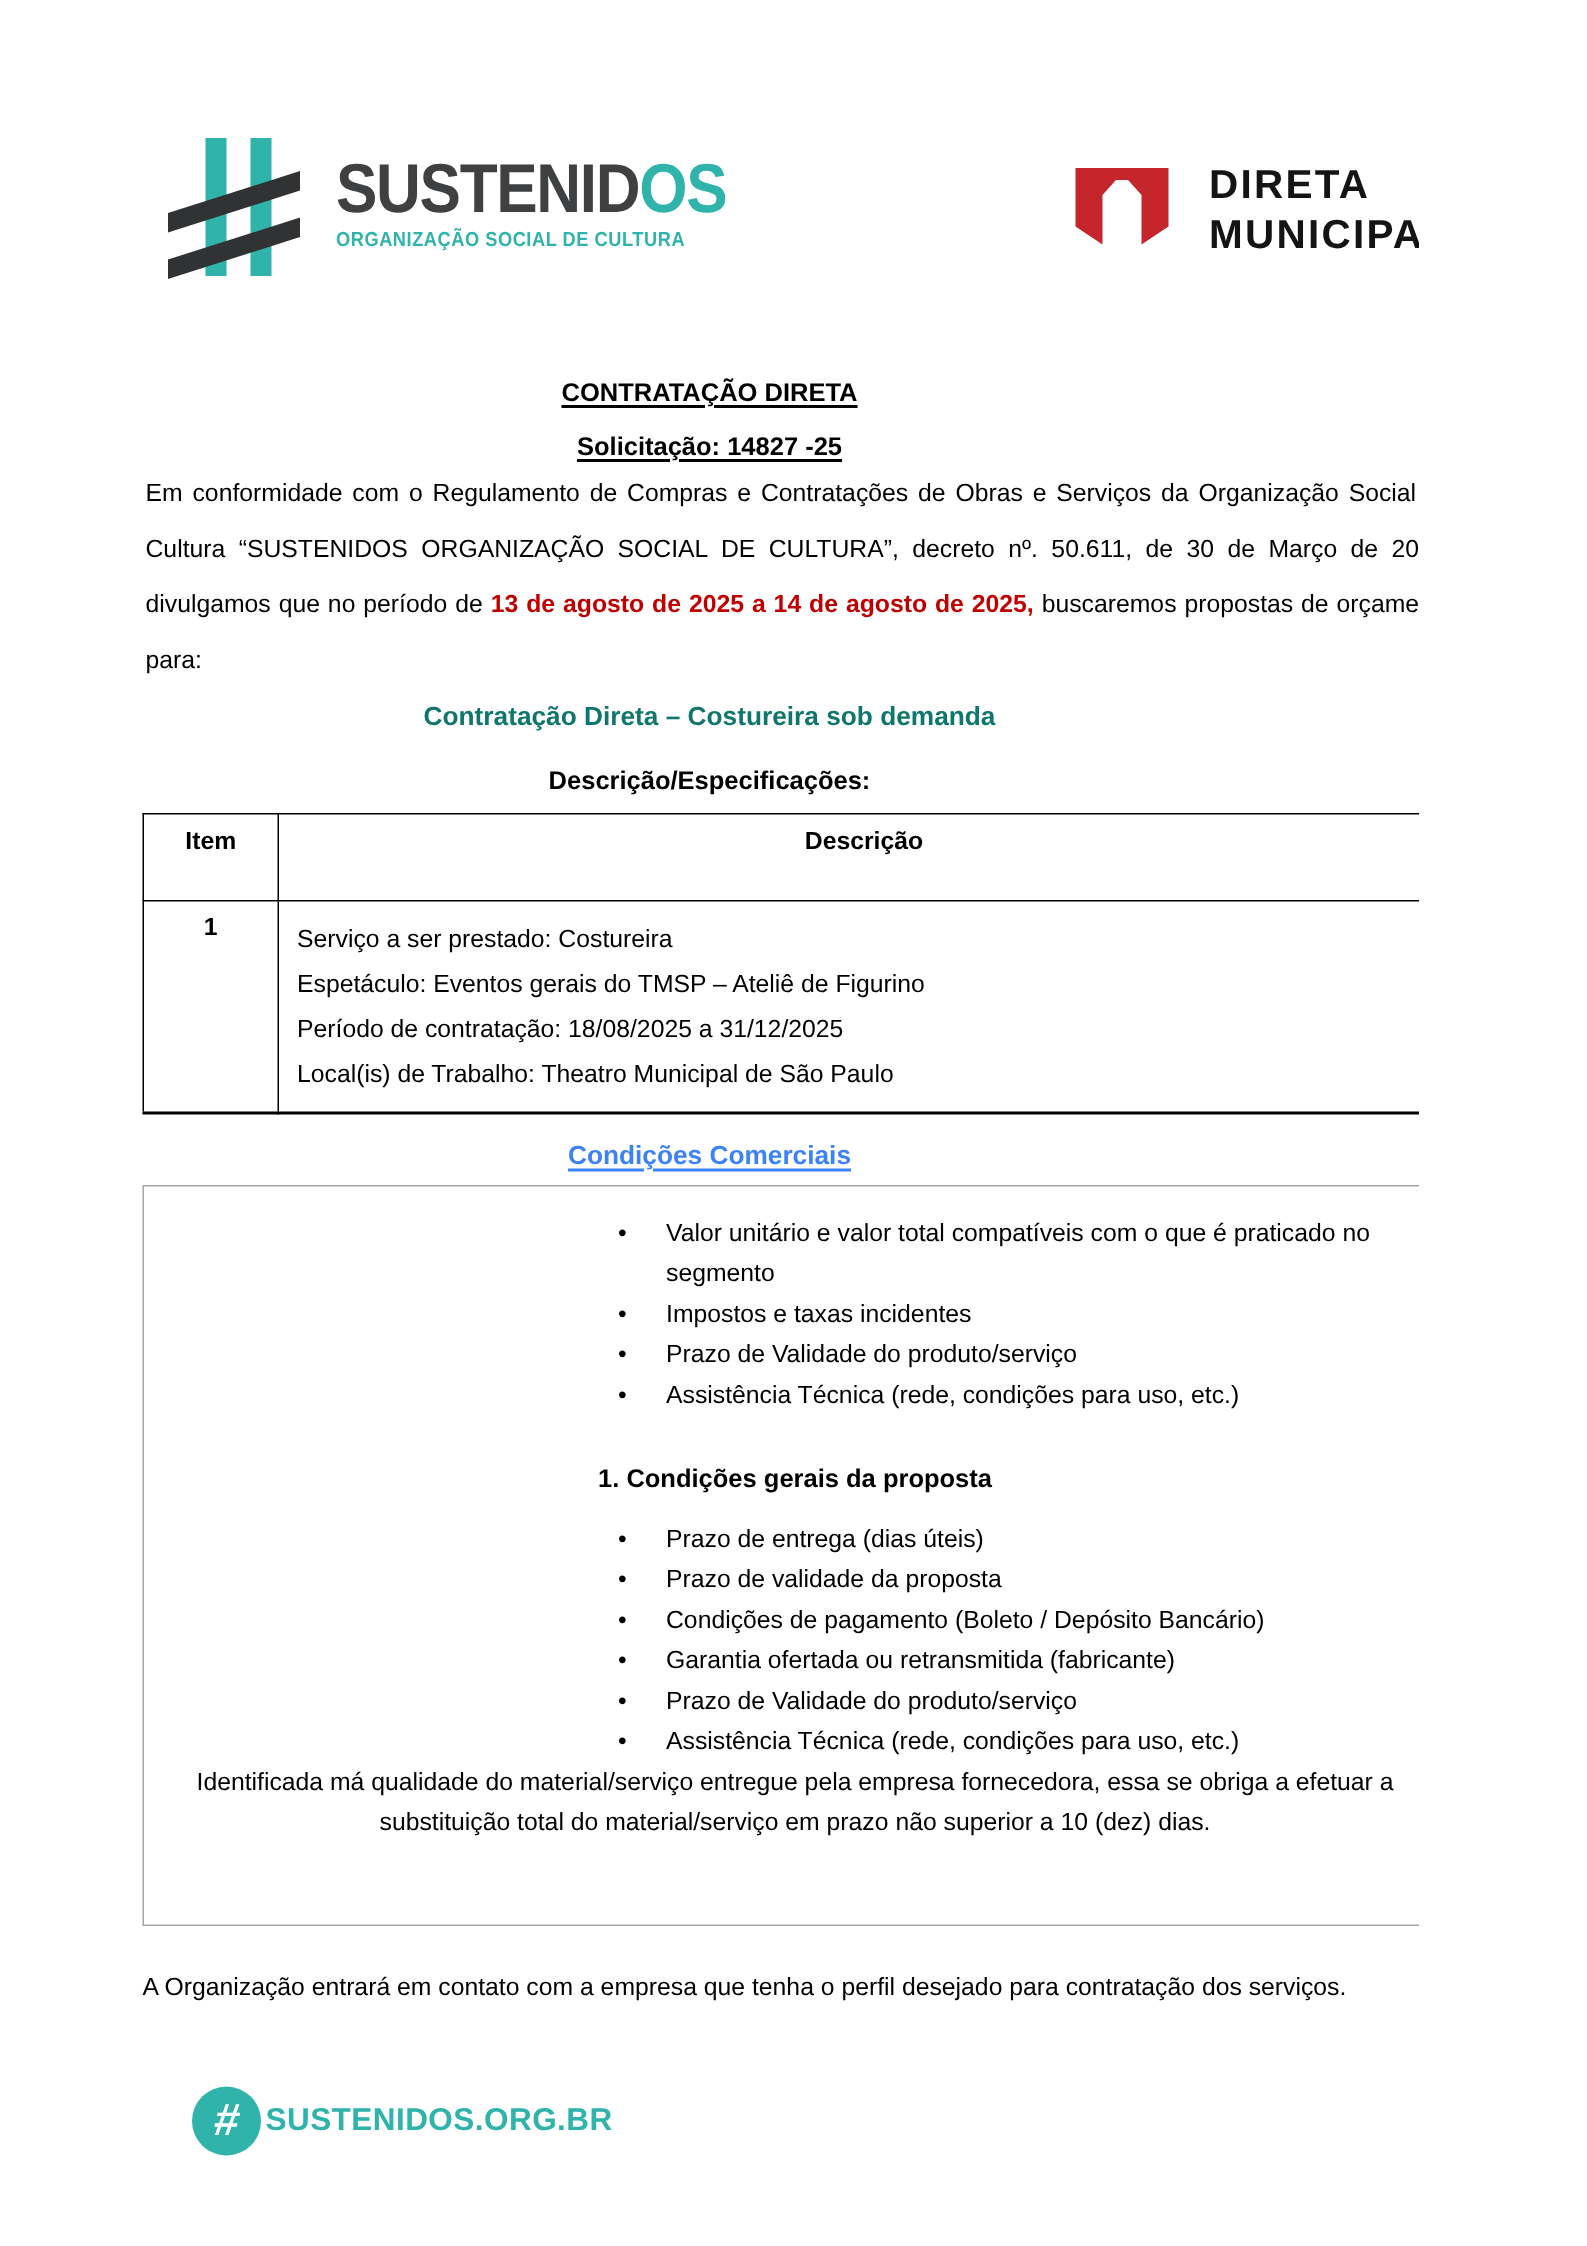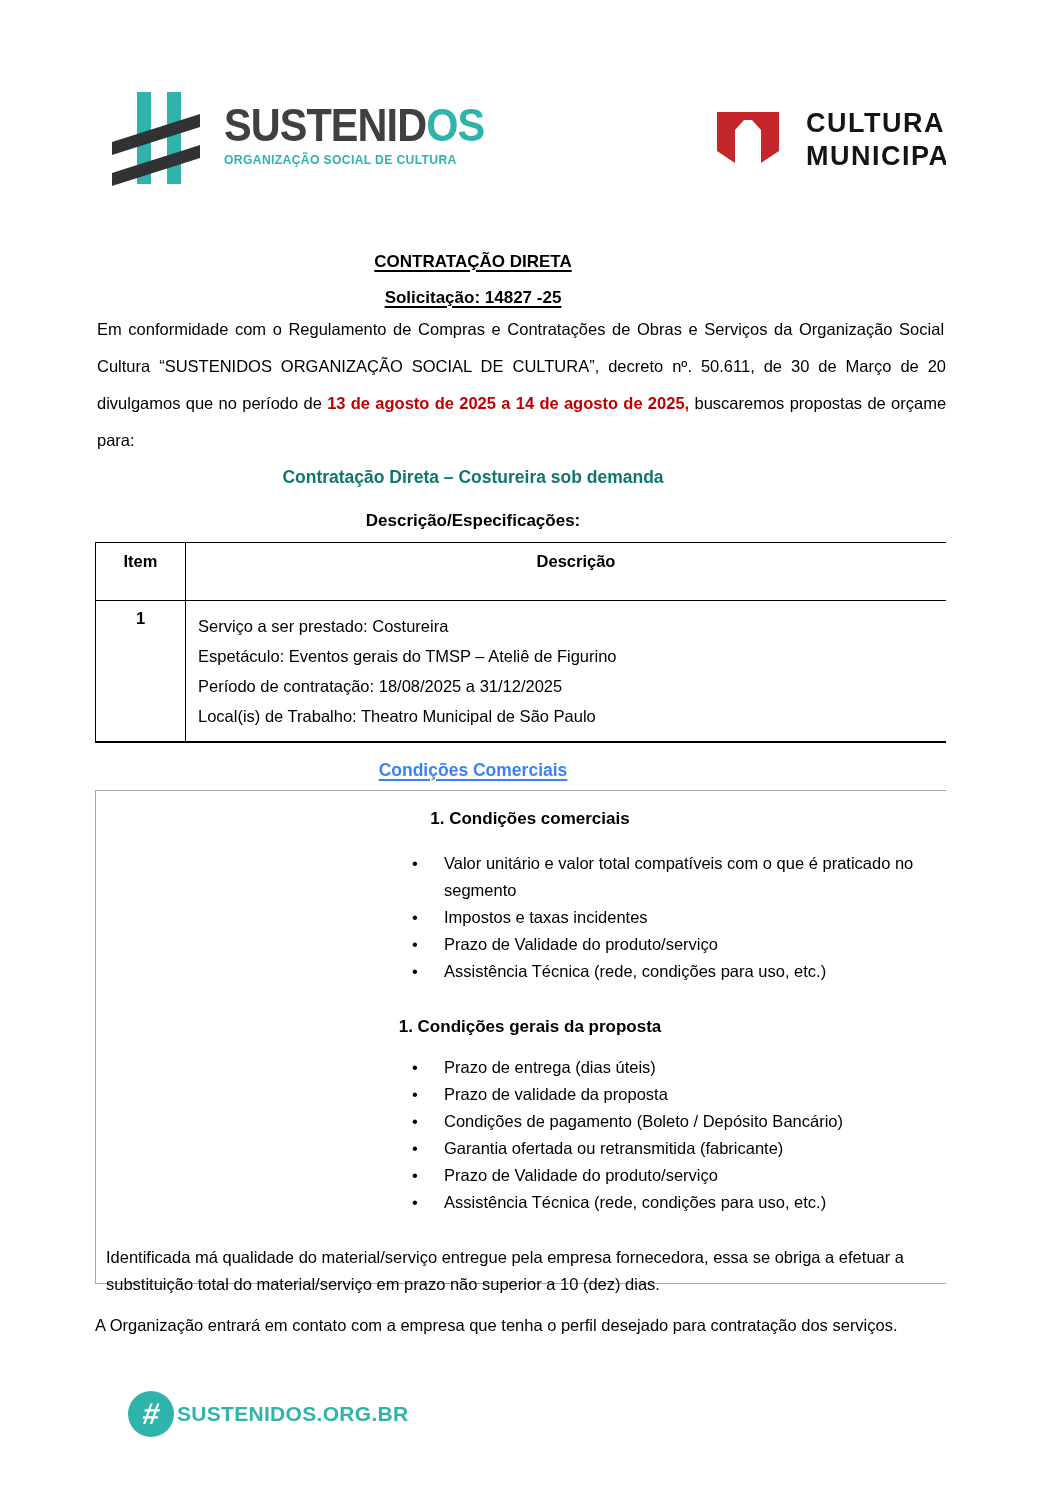--- a/index.html
+++ b/index.html
@@ -51,21 +51,21 @@
     }
   .cond-heading span { text-decoration:underline; text-decoration-thickness:1.5px; text-underline-offset:3px; }
   .cond-box { position:absolute; top:790px; left:95px; width:870px; height:494px;
     border:1px solid #a6a6a6; box-sizing:border-box; }
   .cond-title { text-align:center; font-weight:bold; font-size:17px; line-height:27px; margin-top:14px; }
   .cond-title.second { margin-top:28px; }
   .cond-list { margin-top:18px; }
   .cond-list.second { margin-top:14px; }
   .cond-li { position:relative; padding-left:348px; padding-right:17px; font-size:16.5px; line-height:27px; }
   .cond-li::before { content:"•"; position:absolute; left:316px; top:0; font-size:16.5px; }
-  .cond-note { margin-top:28px; font-size:16.5px; line-height:27px; padding:0 10px; }
+  .cond-note { margin-top:0; text-align:center; font-size:16.5px; line-height:27px; padding:0 10px; }
 
   
   .closing { position:absolute; top:1316px; left:95px; width:880px; font-size:16.5px; }
   .footer { position:absolute; left:128px; top:1391px; display:flex; align-items:center; }
   .footer-circle { width:46px; height:46px; border-radius:50%; background:#2fb3aa;
     display:flex; align-items:center; justify-content:center; }
   .footer-circle span { color:#fff; font-weight:bold; font-size:30px; transform:skewX(-8deg); line-height:1; }
   .footer-url { margin-left:3px; color:#2fb3aa; font-weight:bold; font-size:21px; letter-spacing:.3px; }
 </style>
 </head>
@@ -84,21 +84,21 @@
       <div class="sus-brand"><span>SUSTENID</span><span class="accent">OS</span></div>
       <div class="sus-tagline">ORGANIZAÇÃO SOCIAL DE CULTURA</div>
     </div>
   </div>
 
   <div class="logo-theatro">
     <svg class="arch-svg" viewBox="0 0 64 56">
       <path d="M1,0 L63,0 L63,39 L45,51 L45,18 L36,8 L28,8 L19,18 L19,51 L1,39 Z" fill="#c4262b"></path>
     </svg>
     <div class="theatro-text">
-      <div>CULTURA</div>
+      <div>DIRETA</div>
       <div>MUNICIPAL</div>
     </div>
   </div>
 
   <div class="doc-title">
     <div><span class="u">CONTRATAÇÃO DIRETA</span></div>
     <div><span class="u">Solicitação: 14827 -25</span></div>
   </div>
 
   <div class="intro"><span>Em conformidade com o Regulamento de Compras e Contratações de Obras e Serviços da Organização Social de Cultura “SUSTENIDOS ORGANIZAÇÃO SOCIAL DE CULTURA”, decreto nº. 50.611, de 30 de Março de 2006, divulgamos que no período de </span><span class="highlight">13 de agosto de 2025 a 14 de agosto de 2025,</span><span> buscaremos propostas de orçamento para:</span></div>
@@ -120,21 +120,20 @@
         <div>Período de contratação: 18/08/2025 a 31/12/2025</div>
         <div>Local(is) de Trabalho: Theatro Municipal de São Paulo</div>
       </td>
     </tr>
   </tbody>
     </table>
 
   <div class="cond-heading"><span>Condições Comerciais</span></div>
 
   <div class="cond-box">
-    <div class="cond-title">1. Condições comerciais</div>
     <div class="cond-list">
       <div class="cond-li">Valor unitário e valor total compatíveis com o que é praticado no segmento</div>
       <div class="cond-li">Impostos e taxas incidentes</div>
       <div class="cond-li">Prazo de Validade do produto/serviço</div>
       <div class="cond-li">Assistência Técnica (rede, condições para uso, etc.)</div>
     </div>
 
     <div class="cond-title second">1. Condições gerais da proposta</div>
     <div class="cond-list second">
       <div class="cond-li">Prazo de entrega (dias úteis)</div>

